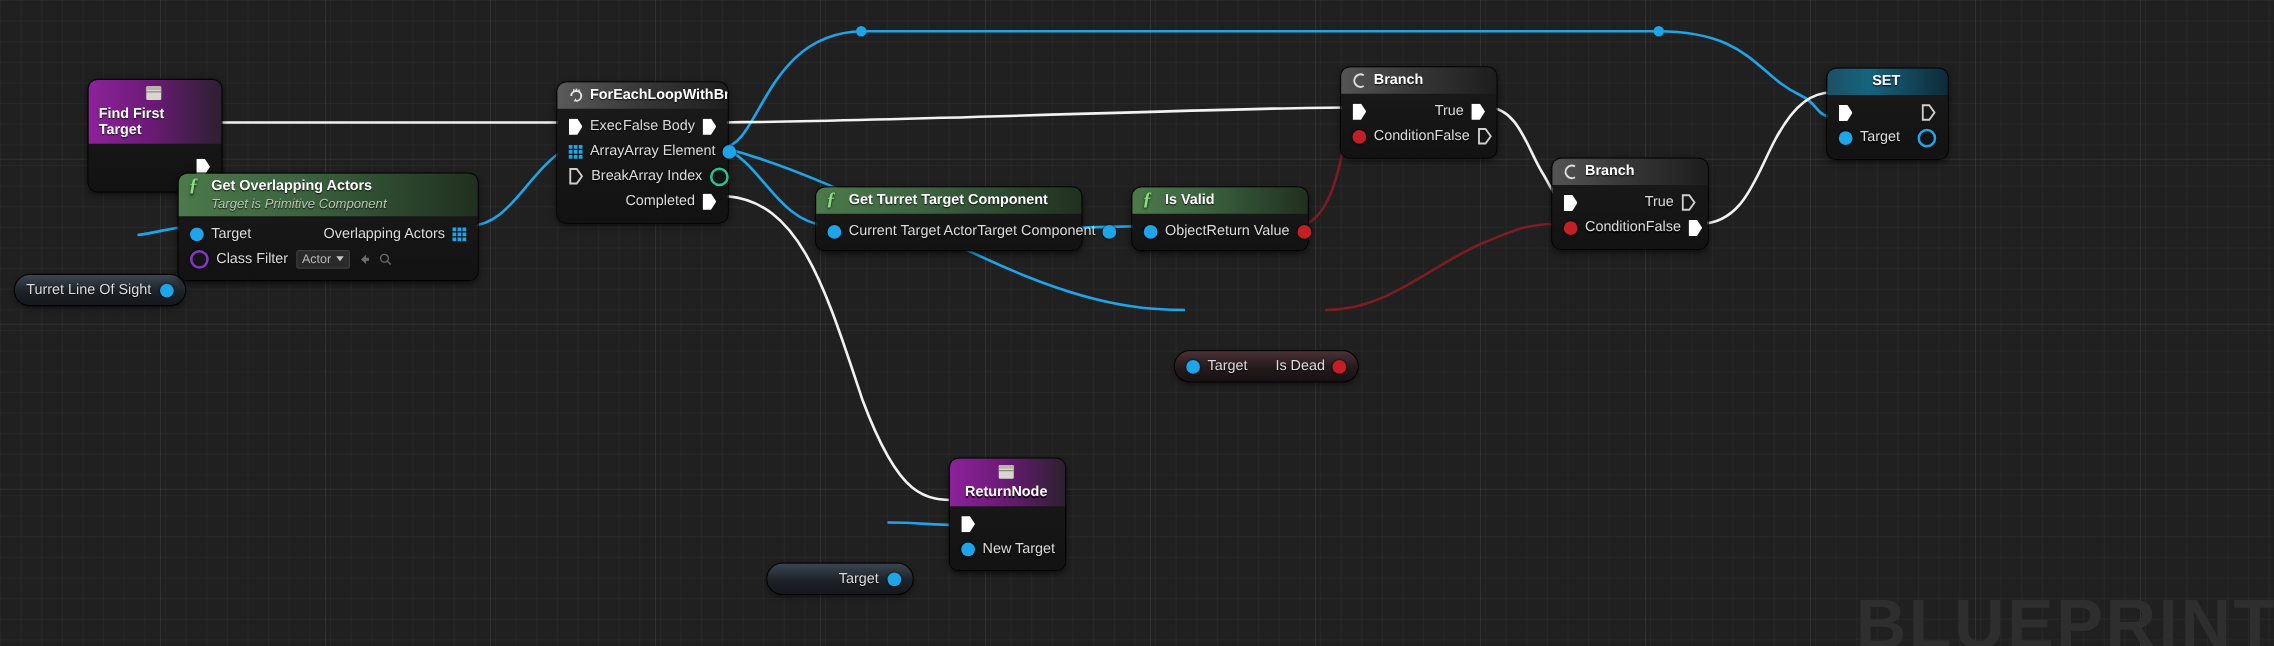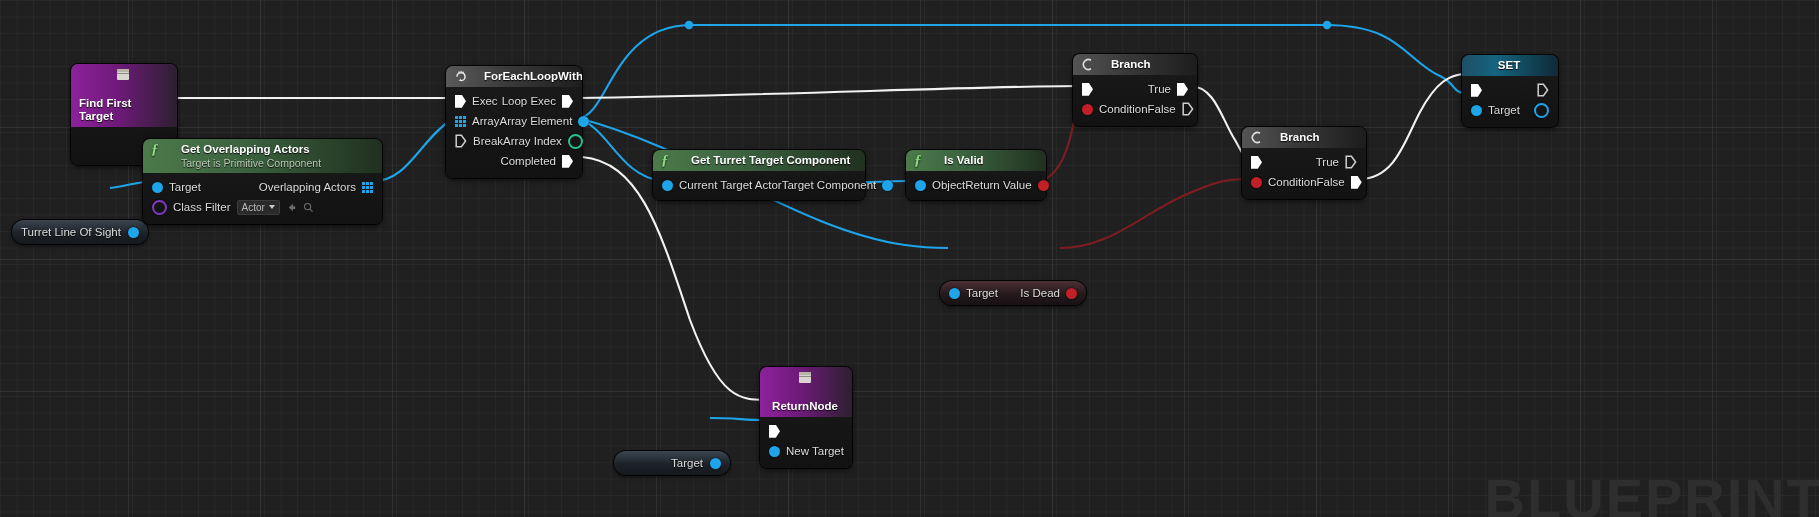--- a/index.html
+++ b/index.html
@@ -56,30 +56,31 @@
     color: #e9e9e9;
     font-size: 11.5px;
     overflow: visible;
   }
   .node .hdr {
     position: relative;
     border-radius: 7px 7px 0 0;
     padding: 4px 10px 4px 8px;
     display: flex;
     align-items: center;
-    gap: 16px;
+    gap: 4px;
     font-size: 11.5px;
     font-weight: bold;
     color: #ffffff;
     text-shadow: 0 1px 1px rgba(0,0,0,0.9);
     overflow: hidden;
   }
   .node .hdr .sub {
     display: block;
     font-weight: normal;
+    font-style: italic;
     font-size: 10.5px;
     color: #b9c9b4;
     margin-top: 1px;
   }
   .hdr-title-wrap { display: flex; flex-direction: column; line-height: 1.15; }
 
   
   .hdr.event   { background: linear-gradient(90deg, #8d229b 0%, #6d1a78 45%, #2c2030 100%); flex-direction: column; }
   .hdr.fn      { background: linear-gradient(90deg, #4c7a4a 0%, #3c6440 40%, #20301f 100%); }
   .hdr.flow    { background: linear-gradient(90deg, #5a5a5a 0%, #3a3a3a 45%, #1e1e1e 100%); }
@@ -345,21 +346,21 @@
         <span>ForEachLoopWithBreak</span>
       </span>
     </div>
     <div class="body">
       <div class="row">
         <span class="side">
           <span class="pin exec"></span>
           <span class="lbl">Exec</span>
         </span>
         <span class="side right">
-          <span class="lbl">Loop Exec</span>
+          <span class="lbl">False Body</span>
           <span class="pin exec"></span>
         </span>
       </div>
       <div class="row">
         <span class="side">
           <span class="pin array">
             <i></i>
               <i></i>
               <i></i>
               <i></i>

